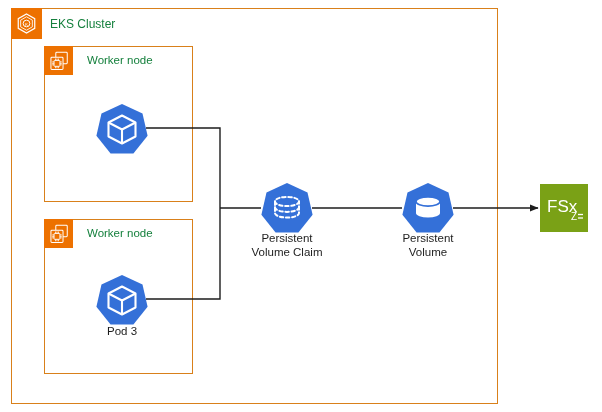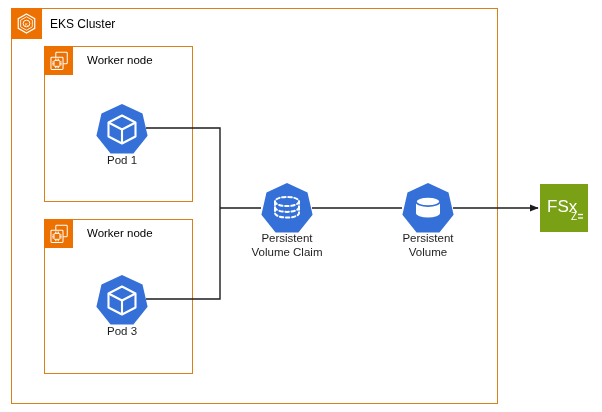--- a/index.html
+++ b/index.html
@@ -60,21 +60,21 @@
   .worker-node-tile {
     width: 29px;
     height: 29px;
   }
   #worker-node-tile-1 { left: 44px; top: 46px; }
   #worker-node-tile-2 { left: 44px; top: 219px; }
 
   .group-label {
     position: absolute;
     font-size: 11.5px;
-    color: #000000;
+    color: #15803d;
     white-space: nowrap;
     line-height: 1;
   }
   #eks-cluster-label { left: 50px; top: 18px; font-size: 12px; }
   #worker-node-label-1 { left: 87px; top: 55px; }
   #worker-node-label-2 { left: 87px; top: 228px; }
 
   
   .k8s-node {
     position: absolute;
@@ -167,21 +167,20 @@
   <div class="k8s-node" id="pod-1-node">
     <svg width="56" height="56" viewBox="0 0 56 56" aria-hidden="true">
       <polygon points="28,3 48.5,12.6 53.6,34.7 39.4,52.4 16.6,52.4 2.4,34.7 7.5,12.6" fill="#3470d8"></polygon>
       <g fill="none" stroke="#ffffff" stroke-width="2.1" stroke-linejoin="round">
         <polygon points="28,14.5 41.5,21.5 41.5,35.5 28,42.5 14.5,35.5 14.5,21.5"></polygon>
         <polyline points="14.5,21.5 28,28.5 41.5,21.5"></polyline>
         <line x1="28" y1="28.5" x2="28" y2="42.5"></line>
       </g>
     </svg>
   </div>
-  <div class="node-caption" id="pod-1-caption">Pod 1</div>
 
   <div class="group-box" id="worker-node-box-2"></div>
 
   <div class="group-tile worker-node-tile" id="worker-node-tile-2">
     <svg width="22" height="22" viewBox="0 0 24 24" aria-hidden="true">
       <rect x="8.5" y="2.5" width="12.5" height="12.5" rx="1" fill="none" stroke="#ffffff" stroke-width="1.1"></rect>
       <rect x="3.2" y="8.0" width="13.2" height="13.2" rx="1" fill="#ed7100" stroke="#ffffff" stroke-width="1.1"></rect>
       <rect x="6.6" y="11.4" width="6.4" height="6.4" rx="0.6" fill="none" stroke="#ffffff" stroke-width="1"></rect>
       <g stroke="#ffffff" stroke-width="0.85">
         <line x1="8.2" y1="9.3" x2="8.2" y2="11.4"></line>

